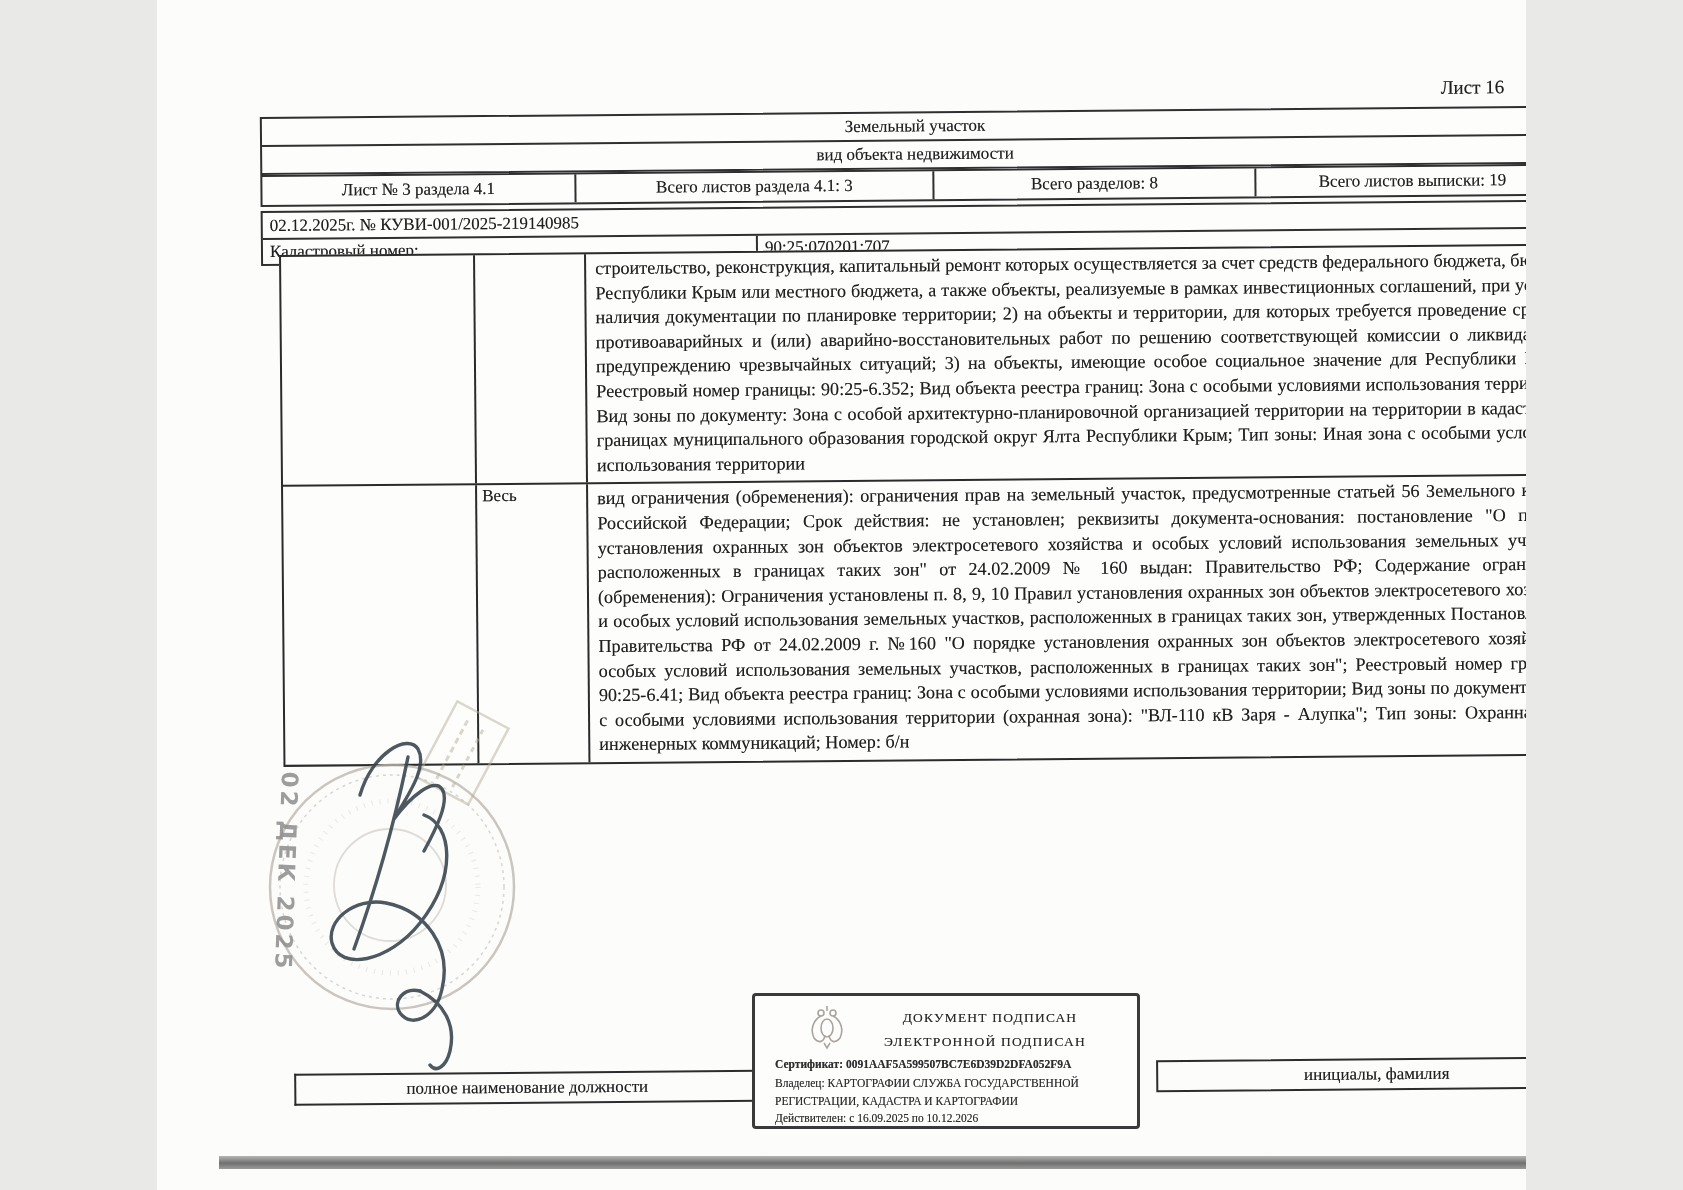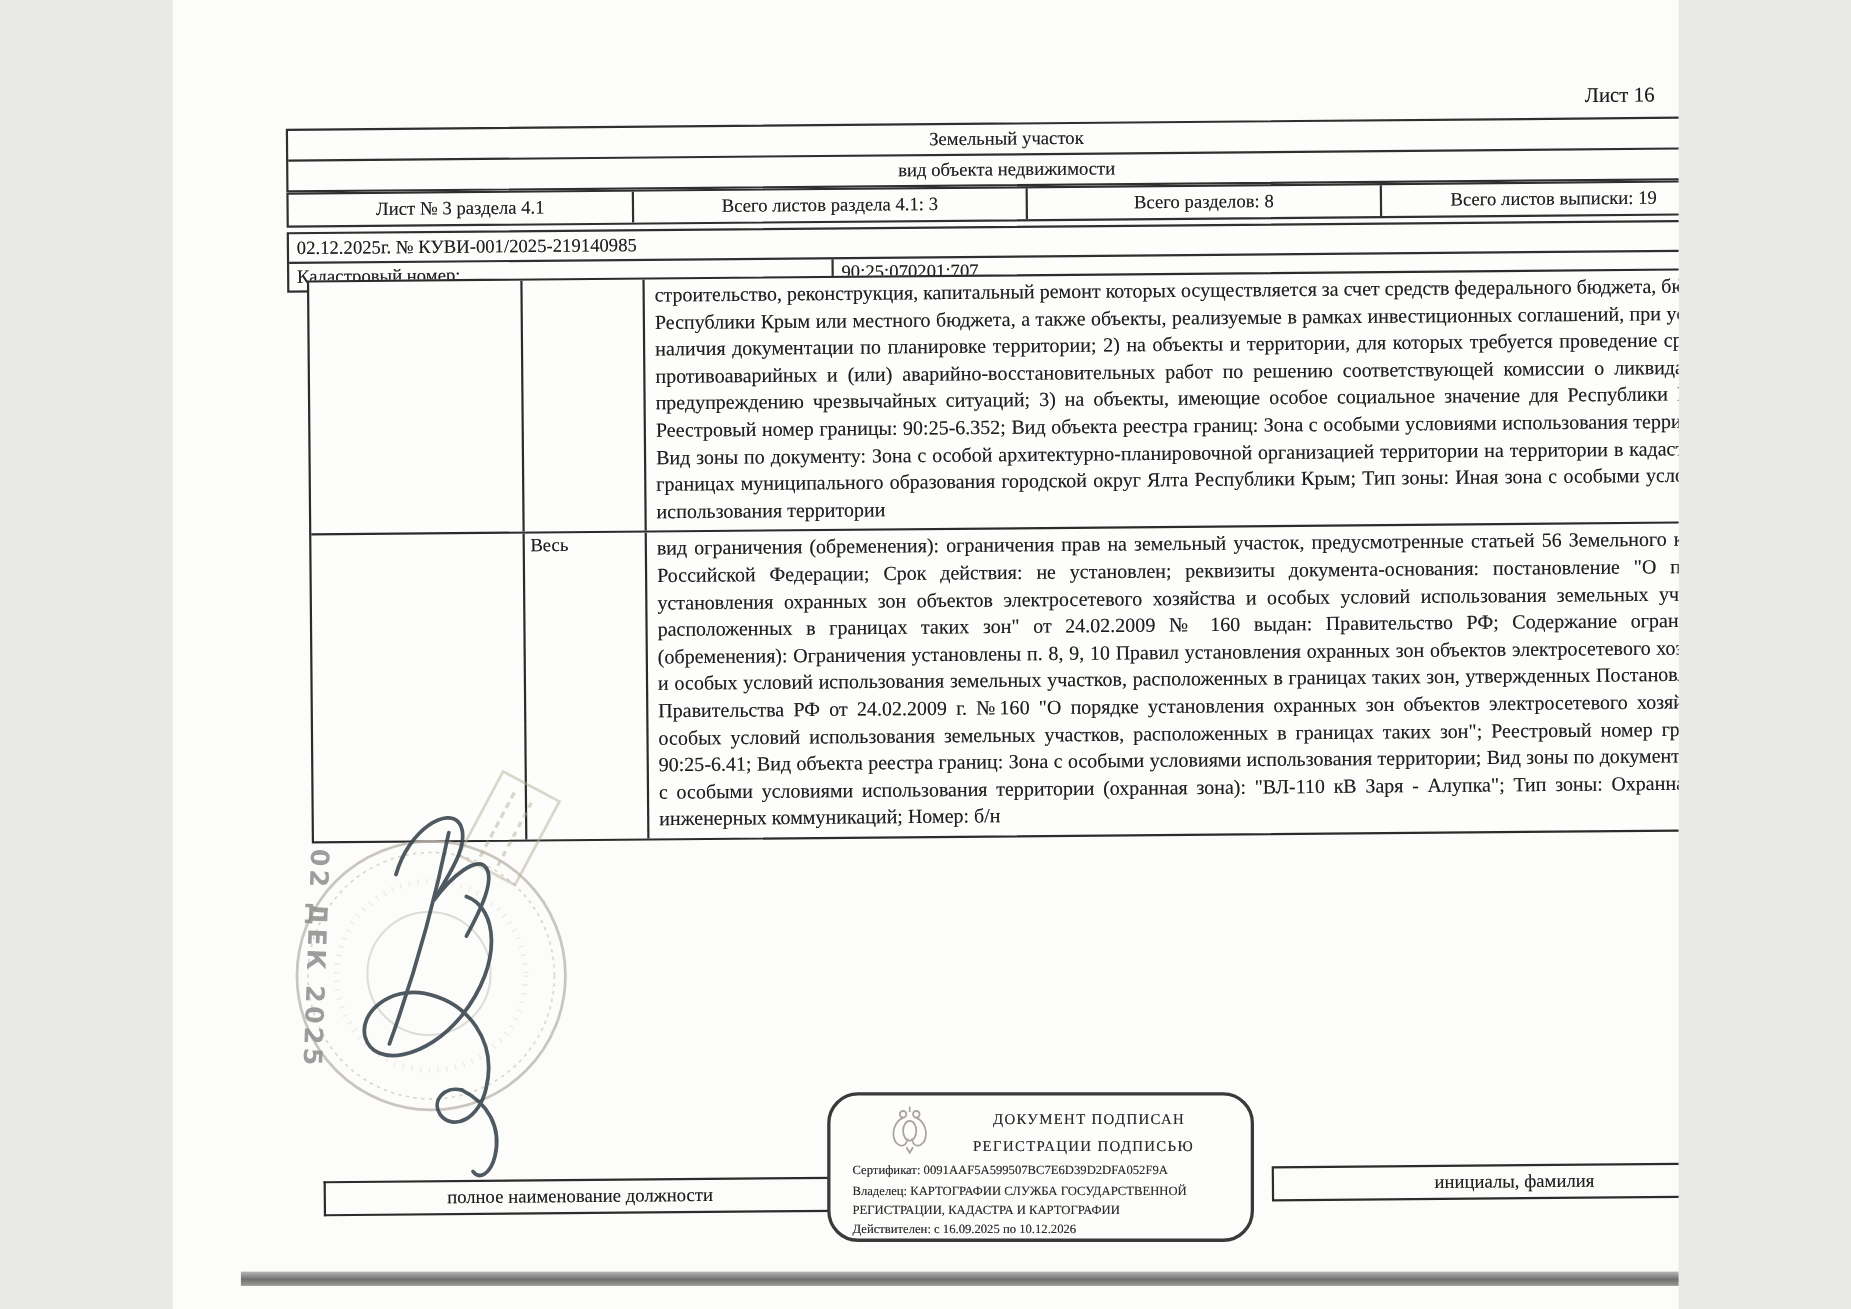--- a/index.html
+++ b/index.html
@@ -43,28 +43,28 @@
   .t4 .row2{min-height:260px;}
 
   
   .band{position:absolute;border-top:2px solid #2c2c2c;border-bottom:2px solid #2c2c2c;height:28px;text-align:center;font-size:17px;line-height:27px;}
   .band-left{left:133px;top:1069px;width:462px;border-left:2px solid #2c2c2c;}
   .band-right{left:995px;top:1063px;width:437px;border-left:2px solid #2c2c2c;border-right:2px solid #2c2c2c;}
 
   
   .esign{
     position:absolute;left:595px;top:993px;width:388px;height:136px;
-    background:#fdfdfc;border:3px solid #3a3a3a;border-radius:28px;box-sizing:border-box;
+    background:#fdfdfc;border:3px solid #3a3a3a;border-radius:4px;box-sizing:border-box;
     font-family:"Liberation Serif","DejaVu Serif",serif;
   }
   .esign .emblem{position:absolute;left:52px;top:8px;}
   .esign .tl1{position:absolute;left:110px;top:14px;width:250px;text-align:center;font-size:13.5px;letter-spacing:1.2px;color:#2a2a2a;}
   .esign .tl2{position:absolute;left:100px;top:38px;width:260px;text-align:center;font-size:13.5px;letter-spacing:1.2px;color:#2a2a2a;}
   .esign .sm{position:absolute;left:20px;font-size:11.5px;color:#2e2e2e;white-space:nowrap;}
-  .esign .l1{top:62px;} .esign .l2{top:81px;} .esign .l3{top:99px;text-align:right;} .esign .l4{top:116px;}
+  .esign .l1{top:62px;font-weight:bold;} .esign .l2{top:81px;} .esign .l3{top:99px;text-align:right;} .esign .l4{top:116px;}
 
   
   .stampwrap{position:absolute;left:55px;top:695px;width:340px;height:380px;pointer-events:none;}
   .datestamp{
     position:absolute;left:146px;top:772px;
     transform:rotate(92deg);transform-origin:left top;
     font-family:"DejaVu Sans",sans-serif;font-weight:bold;font-size:23px;
     letter-spacing:3px;color:#8d8d8d;opacity:.85;white-space:nowrap;
   }
 
@@ -157,21 +157,21 @@
           <circle cx="26" cy="9" r="3"></circle>
           <path d="M20 2 L20 7"></path>
           <path d="M14 12 C6 16 3 26 7 34 C12 40 17 38 18 31"></path>
           <path d="M26 12 C34 16 37 26 33 34 C28 40 23 38 22 31"></path>
           <ellipse cx="20" cy="24" rx="6" ry="9"></ellipse>
           <path d="M17 39 L20 44 L23 39"></path>
         </g>
       </svg>
     </div>
     <div class="tl1 txt">ДОКУМЕНТ ПОДПИСАН</div>
-    <div class="tl2 txt">РЕГИСТРАЦИИ ПОДПИСЬЮ</div>
+    <div class="tl2 txt">ЭЛЕКТРОННОЙ ПОДПИСАН</div>
     <div class="sm l1 txt">Сертификат: 0091AAF5A599507BC7E6D39D2DFA052F9A</div>
     <div class="sm l2 txt">Владелец: КАРТОГРАФИИ СЛУЖБА ГОСУДАРСТВЕННОЙ</div>
     <div class="sm l3 txt">РЕГИСТРАЦИИ, КАДАСТРА И КАРТОГРАФИИ</div>
     <div class="sm l4 txt">Действителен: с 16.09.2025 по 10.12.2026</div>
   </div>
 
   <span class="art" style="left:1472px;top:120px;width:68px;height:3px;transform:rotate(-3deg);"></span>
   <span class="art" style="left:1486px;top:152px;width:54px;height:3px;transform:rotate(-2deg);"></span>
   <span class="art" style="left:1494px;top:196px;width:60px;height:3px;transform:rotate(-3deg);"></span>
   <span class="art" style="left:1502px;top:228px;width:38px;height:2px;"></span>

